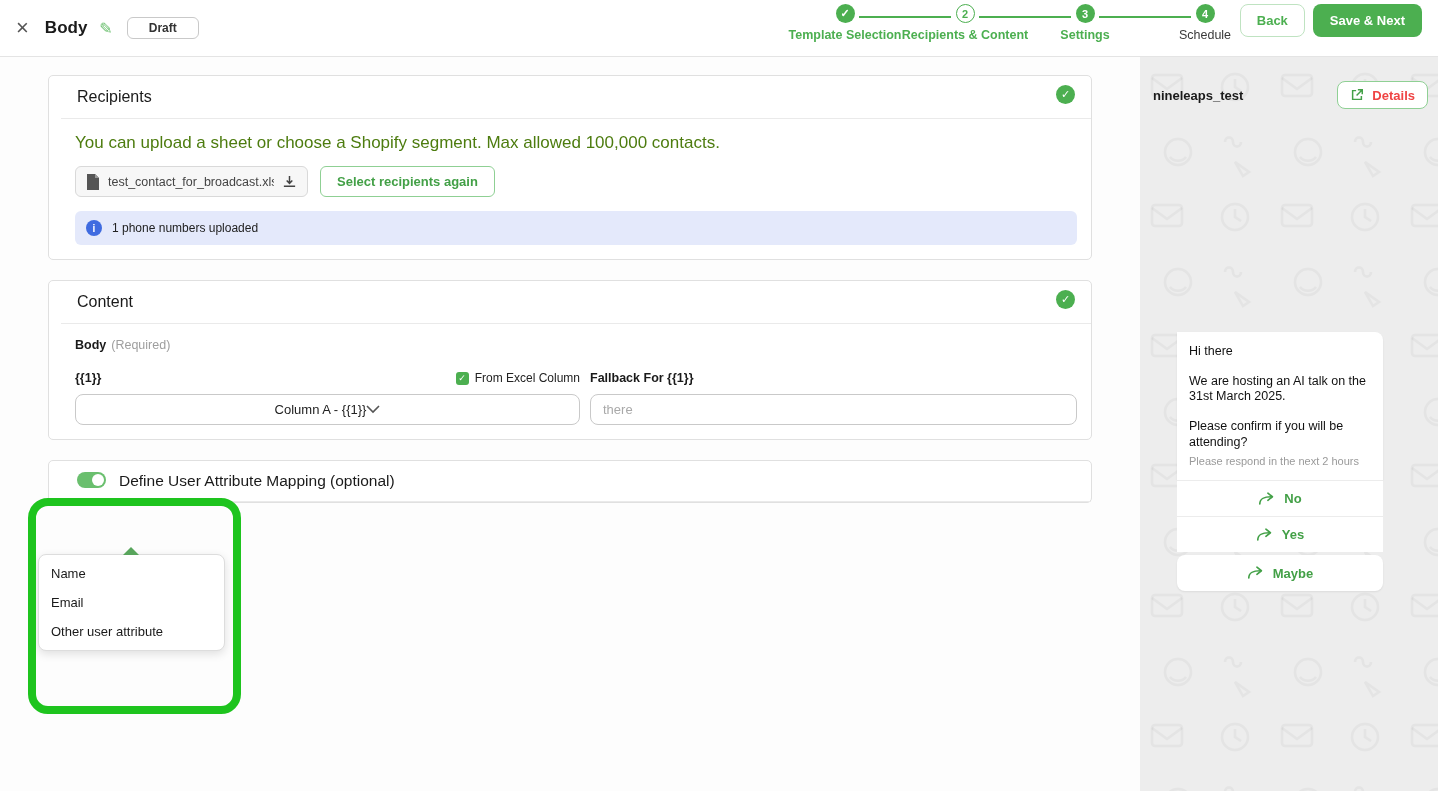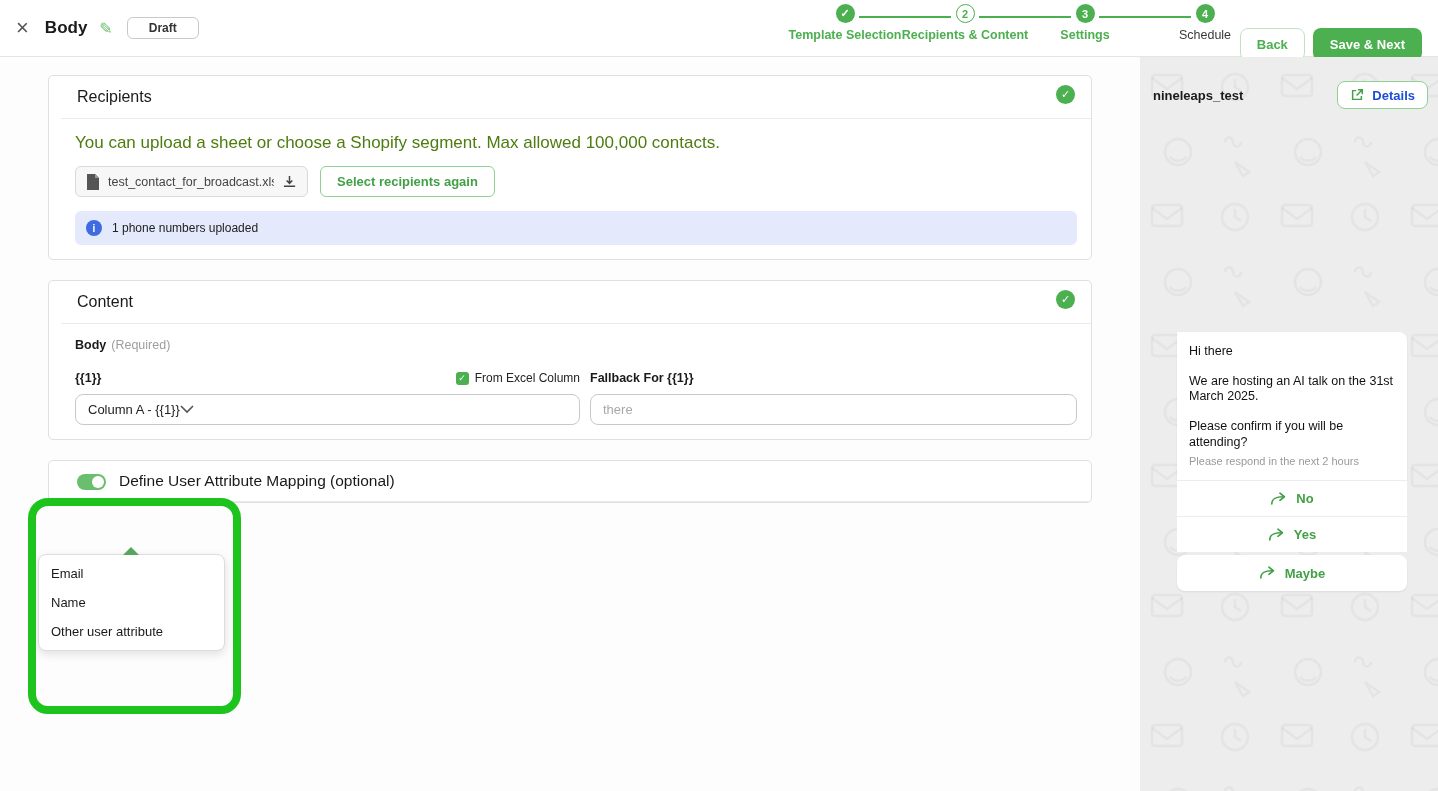--- a/index.html
+++ b/index.html
@@ -17,21 +17,21 @@
   .stepper { position:absolute; left:785px; top:4px; width:480px; display:flex; }
   .step { width:120px; display:flex; flex-direction:column; align-items:center; position:relative; }
   .step:not(:last-child)::after { content:""; position:absolute; top:12px; left:calc(50% + 14px); width:calc(100% - 28px); height:2px; background:#4caf50; }
   .sc { width:19px; height:19px; border-radius:50%; display:flex; align-items:center; justify-content:center; font-size:11px; font-weight:bold; z-index:2; }
   .sc.filled { background:#4caf50; color:#fff; }
   .sc.outline { background:#fff; color:#4caf50; border:1.5px solid #4caf50; }
   .sc.done::before { content:"✓"; font-size:11px; }
   .step-label { margin-top:5px; font-size:12.5px; font-weight:bold; color:#4caf50; white-space:nowrap; }
   .step-label.muted { color:#3a3a3a; font-weight:normal; }
 
-  .topbar-actions { position:absolute; right:16px; top:28px; display:flex; gap:8px; }
+  .topbar-actions { position:absolute; right:16px; top:4px; display:flex; gap:8px; }
   .btn { border-radius:8px; font-size:13px; font-weight:bold; cursor:pointer; padding:8px 16px; border:1px solid transparent; font-family:inherit; }
   .btn-outline { background:#fff; color:#4caf50; border-color:#bfe3c1; }
   .btn-solid { background:#4caf50; color:#fff; }
 
   
   .main { display:flex; height:734px; }
   .content { width:1140px; position:relative; background:#fdfdfd; }
 
   .card { width:1044px; margin-left:48px; background:#fff; border:1px solid #e0e0e0; border-radius:5px;padding-left:12px; }
   .card + .card { margin-top:20px; }
@@ -54,46 +54,46 @@
   .body-label-row b { color:#1a1a1a; }
   .req { color:#9e9e9e; margin-left:5px; }
   .field-grid { display:flex; gap:10px; }
   .fcol-left { width:505px; }
   .fcol-right { flex:1; }
   .flabels { display:flex; align-items:center; justify-content:space-between; margin-bottom:8px; height:16px; }
   .flabel { font-size:12.5px; font-weight:bold; color:#1a1a1a; }
   .chk-wrap { display:flex; align-items:center; gap:6px; }
   .chk { width:13px; height:13px; background:#4caf50; border-radius:3px; color:#fff; font-size:9px; display:flex; align-items:center; justify-content:center; cursor:pointer; }
   .chk-label { font-size:12px; color:#222; }
-  .select { border:1px solid #c9c9c9; border-radius:8px; height:31px; display:flex; align-items:center; justify-content:flex-start; padding:0 12px; font-size:13px; color:#222; cursor:pointer; background:#fff; }
+  .select { border:1px solid #c9c9c9; border-radius:8px; height:31px; display:flex; align-items:center; justify-content:center; padding:0 12px; font-size:13px; color:#222; cursor:pointer; background:#fff; }
   .tinput { width:100%; border:1px solid #c9c9c9; border-radius:8px; height:31px; padding:0 12px; font-size:13px; color:#222; font-family:inherit; background:#fff; }
   .tinput::placeholder { color:#a9a9a9; }
 
   
-  .map-header { display:flex; align-items:flex-end; gap:13px; padding:11px 16px; border-bottom:1px solid #eaeaea; }
+  .map-header { display:flex; align-items:flex-start; gap:13px; padding:11px 16px; border-bottom:1px solid #eaeaea; }
   .toggle { width:29px; height:16px; background:#6abf6e; border-radius:9px; position:relative; cursor:pointer; flex:none; }
   .toggle::after { content:""; position:absolute; right:2px; top:2px; width:12px; height:12px; background:#fff; border-radius:50%; }
   .map-title { font-size:15.5px; color:#1a1a1a; }
   .map-body { padding:13px 16px 14px; }
   .btn-add { margin-top:9px; background:#58a55c; border:none; color:#fff; border-radius:6px; height:31px; padding:0 14px; font-size:12.5px; font-weight:bold; display:flex; align-items:center; gap:10px; cursor:pointer; font-family:inherit; }
 
   
   .popover { position:absolute; left:38px; top:497px; width:187px; background:#fff; border:1px solid #ddd; border-radius:8px; box-shadow:0 3px 10px rgba(0,0,0,.12); z-index:9; padding:4px 0; }
   .popover .item { height:29px; display:flex; align-items:center; padding:0 12px; font-size:13px; color:#1a1a1a; cursor:pointer; }
   .caret-up { position:absolute; left:123px; top:490px; width:0; height:0; border-left:8px solid transparent; border-right:8px solid transparent; border-bottom:8px solid #58a55c; z-index:10; }
   .annotation { position:absolute; left:28px; top:441px; width:213px; height:216px; border:8px solid #1ec41e; border-radius:20px; z-index:11; pointer-events:none; }
 
   
   .sidebar { width:298px; background:#ededed; position:relative; overflow:hidden; }
   .pattern-svg { position:absolute; inset:0; }
   .sb-header { position:absolute; top:4px; left:0; right:0; display:flex; align-items:center; justify-content:space-between; padding:20px 10px 0 13px; }
   .sender { font-size:13px; font-weight:bold; color:#1a1a1a; }
-  .btn-details { display:flex; align-items:center; gap:8px; background:#fff; border:1px solid #8fd094; color:#1d4ed8; border-radius:8px; height:28px; padding:0 12px; font-size:13px; font-weight:bold; cursor:pointer; font-family:inherit; }
-
-  .bubble { position:absolute; left:37px; top:275px; width:230px; }
+  .btn-details { display:flex; align-items:center; gap:8px; background:#fff; border:1px solid #8fd094; color:#ef4444; border-radius:8px; height:28px; padding:0 12px; font-size:13px; font-weight:bold; cursor:pointer; font-family:inherit; }
+
+  .bubble { position:absolute; left:37px; top:275px; width:206px; }
   .bubble-body { background:#fff; border-radius:0 8px 0 0; padding:12px 12px 13px; box-shadow:0 1px 2px rgba(0,0,0,.08); }
   .msg { font-size:12.5px; color:#111; line-height:1.25; }
   .msg + .msg { margin-top:14px; }
   .msg-note { margin-top:5px; font-size:11px; color:#9a9a9a; }
   .qr-row { background:#fff; height:36px; display:flex; align-items:center; justify-content:center; gap:8px; border-top:1px solid #ececec; color:#43a047; font-size:13px; font-weight:bold; cursor:pointer; }
   .qr-row:last-of-type { border-radius:0 0 8px 8px; }
   .qr-single { margin-top:3px; background:#fff; height:36px; border-radius:8px; display:flex; align-items:center; justify-content:center; gap:8px; color:#43a047; font-size:13px; font-weight:bold; box-shadow:0 1px 2px rgba(0,0,0,.08); cursor:pointer; }
 
   .ico { flex:none; display:inline-flex; }
 </style>
@@ -205,22 +205,22 @@
 
     <section class="card">
       <div class="map-header">
         <span class="toggle"></span>
         <span class="map-title">Define User Attribute Mapping (optional)</span>
       </div>
     </section>
 
     <div class="caret-up"></div>
     <div class="popover">
+      <div class="item">Name</div>
       <div class="item">Email</div>
-      <div class="item">Name</div>
       <div class="item">Other user attribute</div>
     </div>
 
     <div class="annotation"></div>
   </div>
 
   <aside class="sidebar">
     <svg class="pattern-svg" width="298" height="734">
       <defs>
         <pattern id="doodle" width="130" height="130" patternUnits="userSpaceOnUse">

